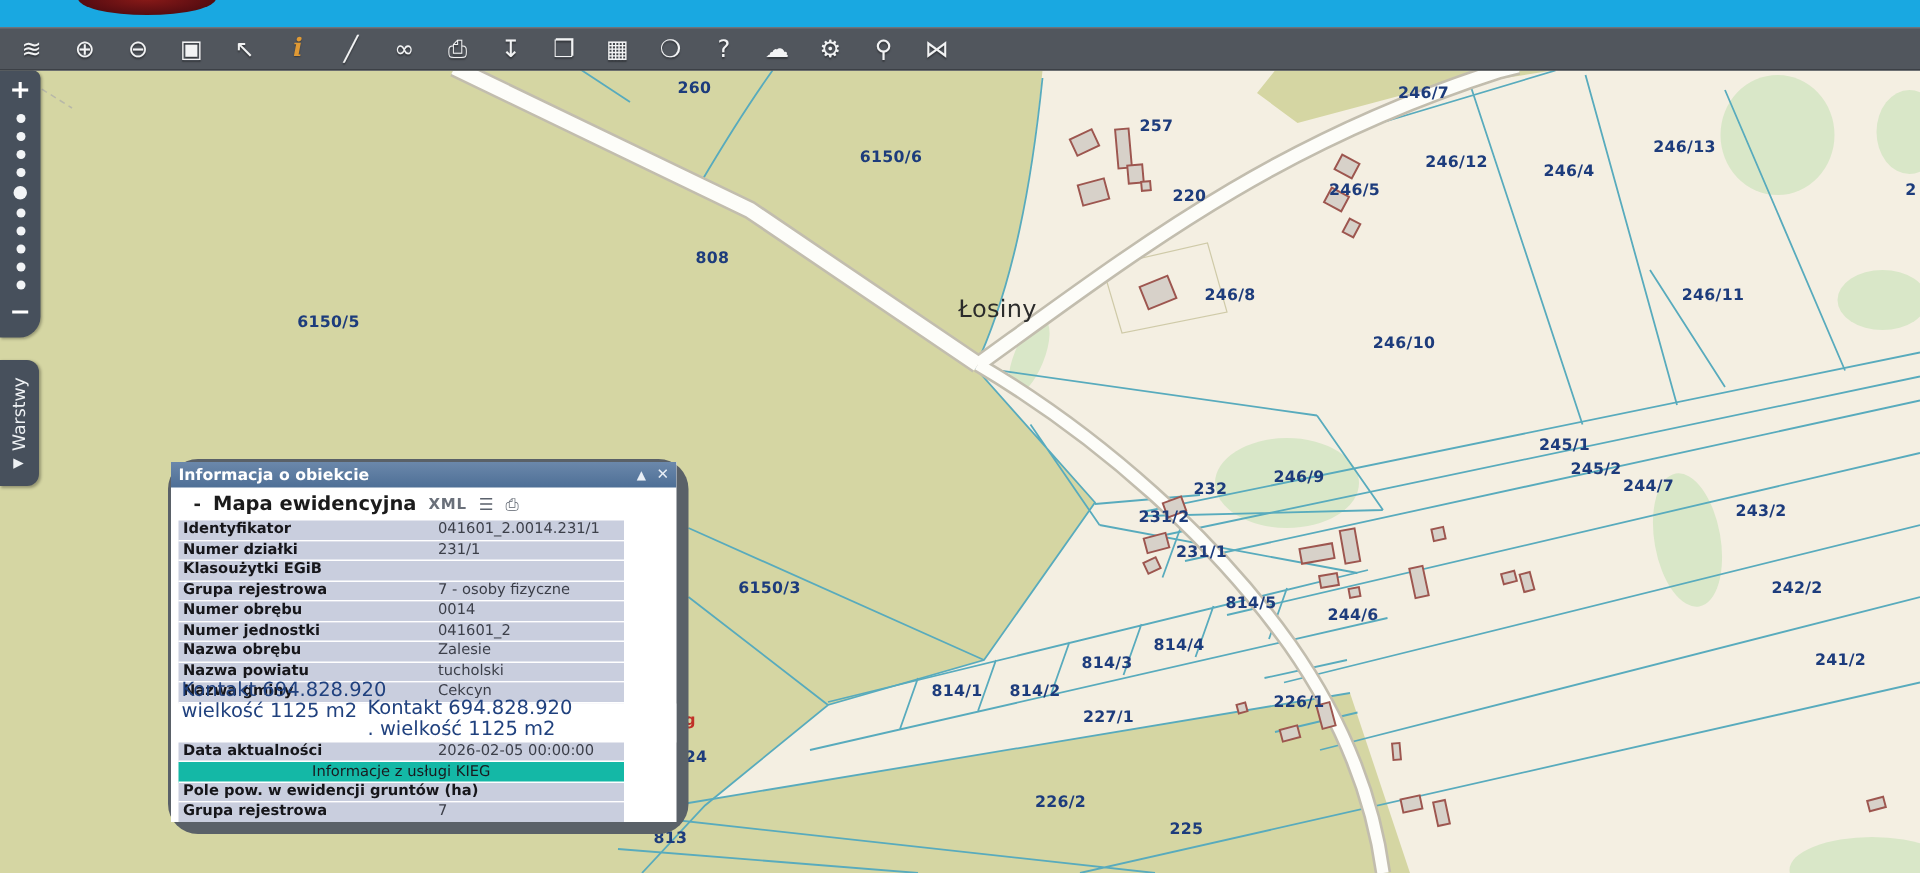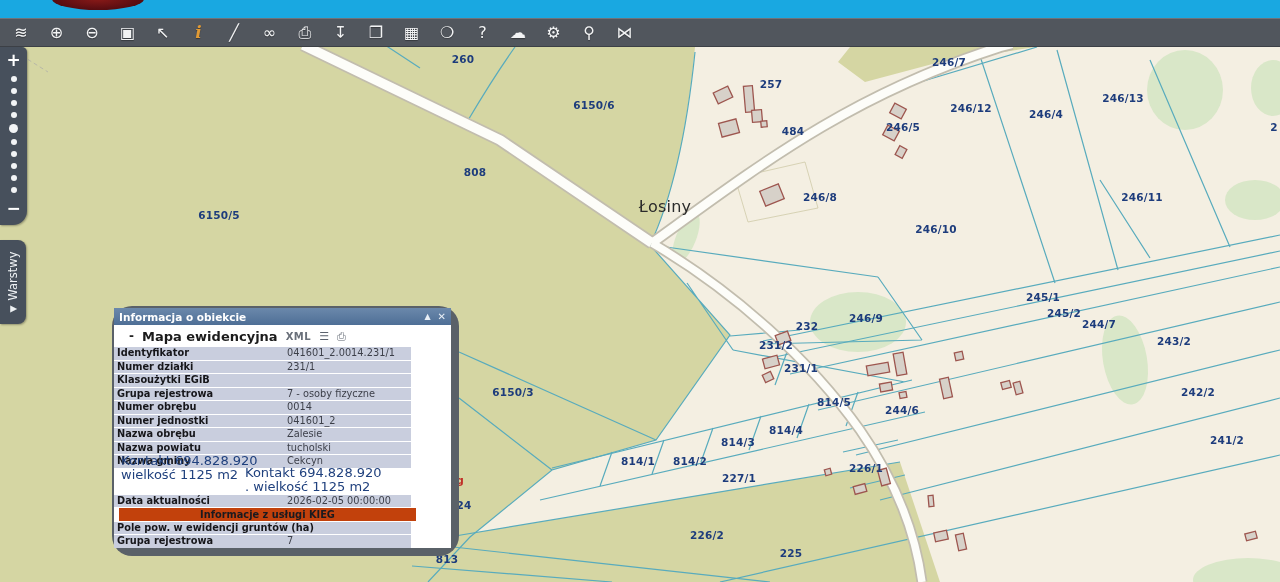--- a/index.html
+++ b/index.html
@@ -51,28 +51,28 @@
   .pin { position:relative; width:100%; height:100%; background:#fff; overflow:hidden; }
   .ptitle { height:17px; background:linear-gradient(#6b88ab,#4e6f96); color:#fff; font-size:10.5px;
             font-weight:bold; display:flex; align-items:center; padding:0 5px; cursor:move; }
   .ptitle .sp { flex:1; }
   .pctl { color:#e9eff6; font-size:10px; margin-left:7px; cursor:pointer; font-weight:normal; }
   .psec { height:22px; display:flex; align-items:center; gap:8px; padding-left:15px; }
   .psec .minus { font-weight:bold; font-size:12px; color:#222; cursor:pointer; }
   .psec .ptname { font-weight:bold; font-size:13px; color:#1b1b1b; }
   .psec .micon { color:#5b626d; font-size:11px; cursor:pointer; }
   .psec .xml { font-size:10px; font-weight:bold; letter-spacing:.5px; color:#6a707a; }
-  .ptable { width:297px; }
+  .ptable { margin-left:5px; width:297px; }
   .prow { display:flex; background:#c9cede; border-bottom:1px solid #fff; height:13.5px;
           font-size:9.8px; line-height:12.5px; overflow:visible; }
   .prow .pl { flex:0 0 173px; font-weight:bold; color:#16161a; padding-left:3px; white-space:nowrap; }
   .prow .pv { flex:1; color:#3c3f49; white-space:nowrap; }
   .pgap { height:26px; background:#fff; }
-  .psect2 { margin-left:5px; width:297px; background:#c2410c; border-bottom:1px solid #fff;
-            font-size:9.8px; font-weight:bold; color:#1a1a1f; text-align:center; height:13.5px; line-height:13px; }
+  .psect2 { margin-left:5px; width:297px; background:#14b8a6; border-bottom:1px solid #fff;
+            font-size:9.8px; font-weight:normal; color:#1a1a1f; text-align:center; height:13.5px; line-height:13px; }
   .wmark { position:absolute; color:#20417e; font-size:13px; line-height:14px; white-space:nowrap; z-index:5; }
   .wm1 { left:7px; top:146px; }
   .wm2 { left:131px; top:158px; }
 </style>
 </head>
 <body>
 
 <div class="stage">
 
   <div class="top-strip">
@@ -185,21 +185,21 @@
   </div>
 
   <div class="labels">
       <span class="mlabel" style="left: 463px; top: 59px;">260</span>
       <span class="mlabel" style="left: 594px; top: 105px;">6150/6</span>
       <span class="mlabel" style="left: 475px; top: 127px; margin-top: 45px;">808</span>
       <span class="mlabel" style="left: 219px; top: 215px;">6150/5</span>
       <span class="mlabel" style="left: 513px; top: 392px;">6150/3</span>
       <span class="mlabel" style="left: 447px; top: 559px;">813</span>
       <span class="mlabel" style="left: 771px; top: 84px;">257</span>
-      <span class="mlabel" style="left: 793px; top: 131px;">484</span>
+      <span class="mlabel" style="left: 793px; top: 131px;">220</span>
       <span class="mlabel" style="left: 949px; top: 62px;">246/7</span>
       <span class="mlabel" style="left: 971px; top: 108px;">246/12</span>
       <span class="mlabel" style="left: 1046px; top: 114px;">246/4</span>
       <span class="mlabel" style="left: 1123px; top: 98px;">246/13</span>
       <span class="mlabel" style="left: 903px; top: 127px;">246/5</span>
       <span class="mlabel" style="left: 820px; top: 197px;">246/8</span>
       <span class="mlabel" style="left: 1142px; top: 197px;">246/11</span>
       <span class="mlabel" style="left: 936px; top: 229px;">246/10</span>
       <span class="mlabel" style="left: 866px; top: 318px;">246/9</span>
       <span class="mlabel" style="left: 1043px; top: 297px;">245/1</span>

